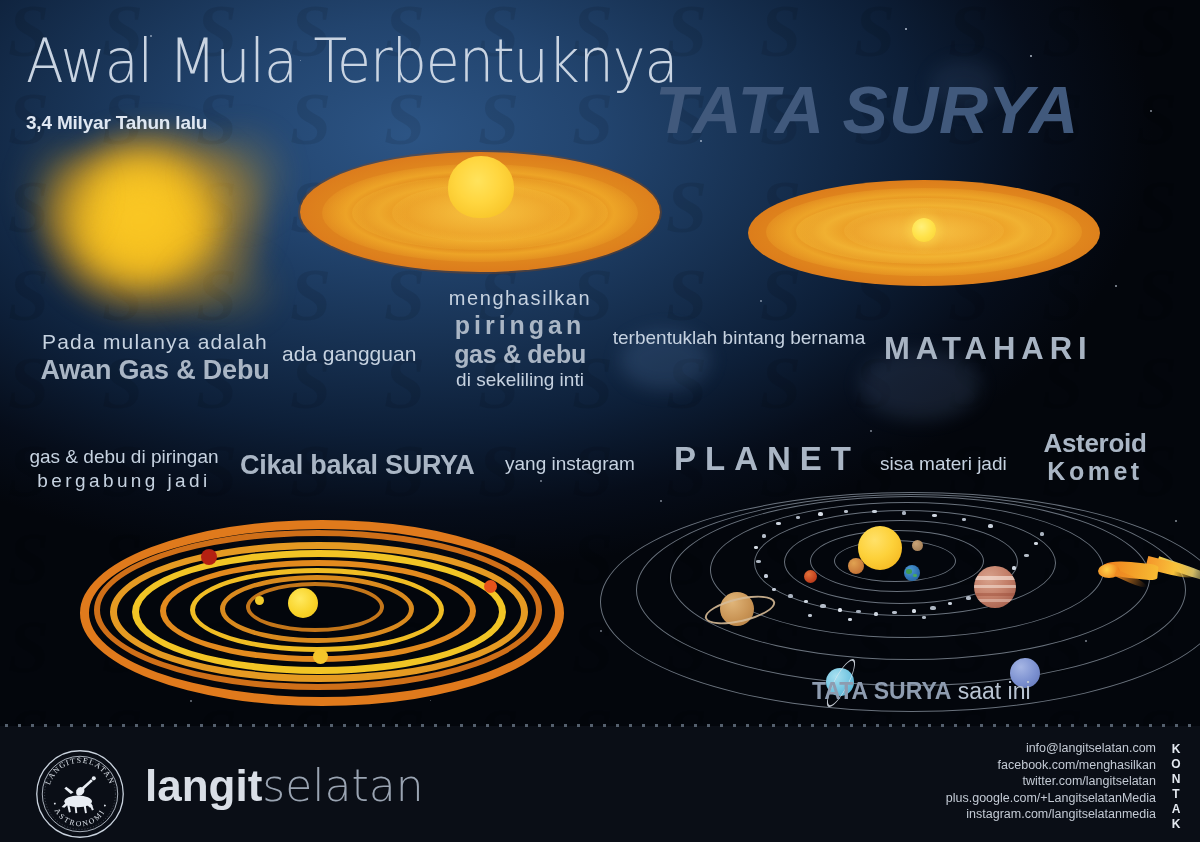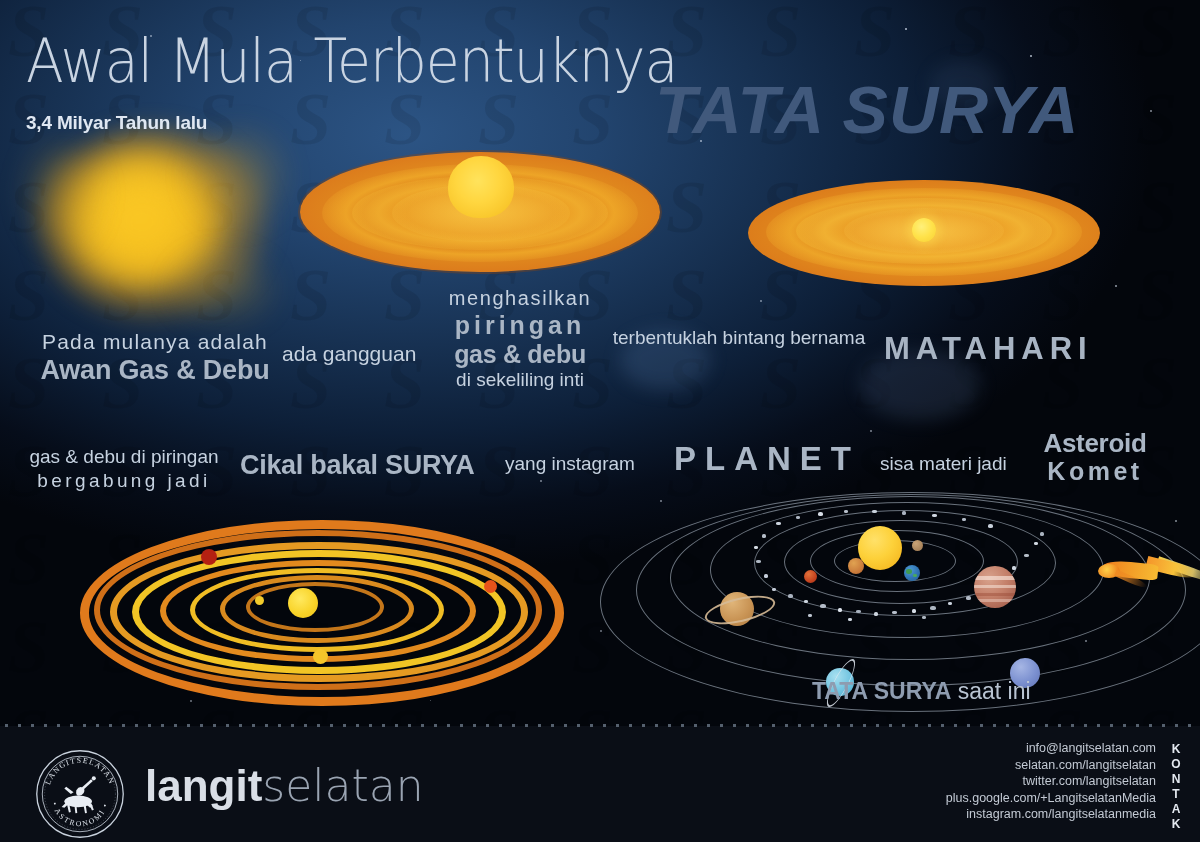--- a/index.html
+++ b/index.html
@@ -468,21 +468,21 @@
       </g>
     </svg>
   </div>
 
   <div id="brand">
     <b>langit</b><span>selatan</span>
   </div>
 
   <div id="contact">
     <div>info@langitselatan.com</div>
-    <div>selatan.com/langitselatan</div>
+    <div>facebook.com/menghasilkan</div>
     <div>twitter.com/langitselatan</div>
     <div>plus.google.com/+LangitselatanMedia</div>
     <div>instagram.com/langitselatanmedia</div>
   </div>
 
   <div id="kontak">
       <div>K</div>
       <div>O</div>
       <div>N</div>
       <div>T</div>

